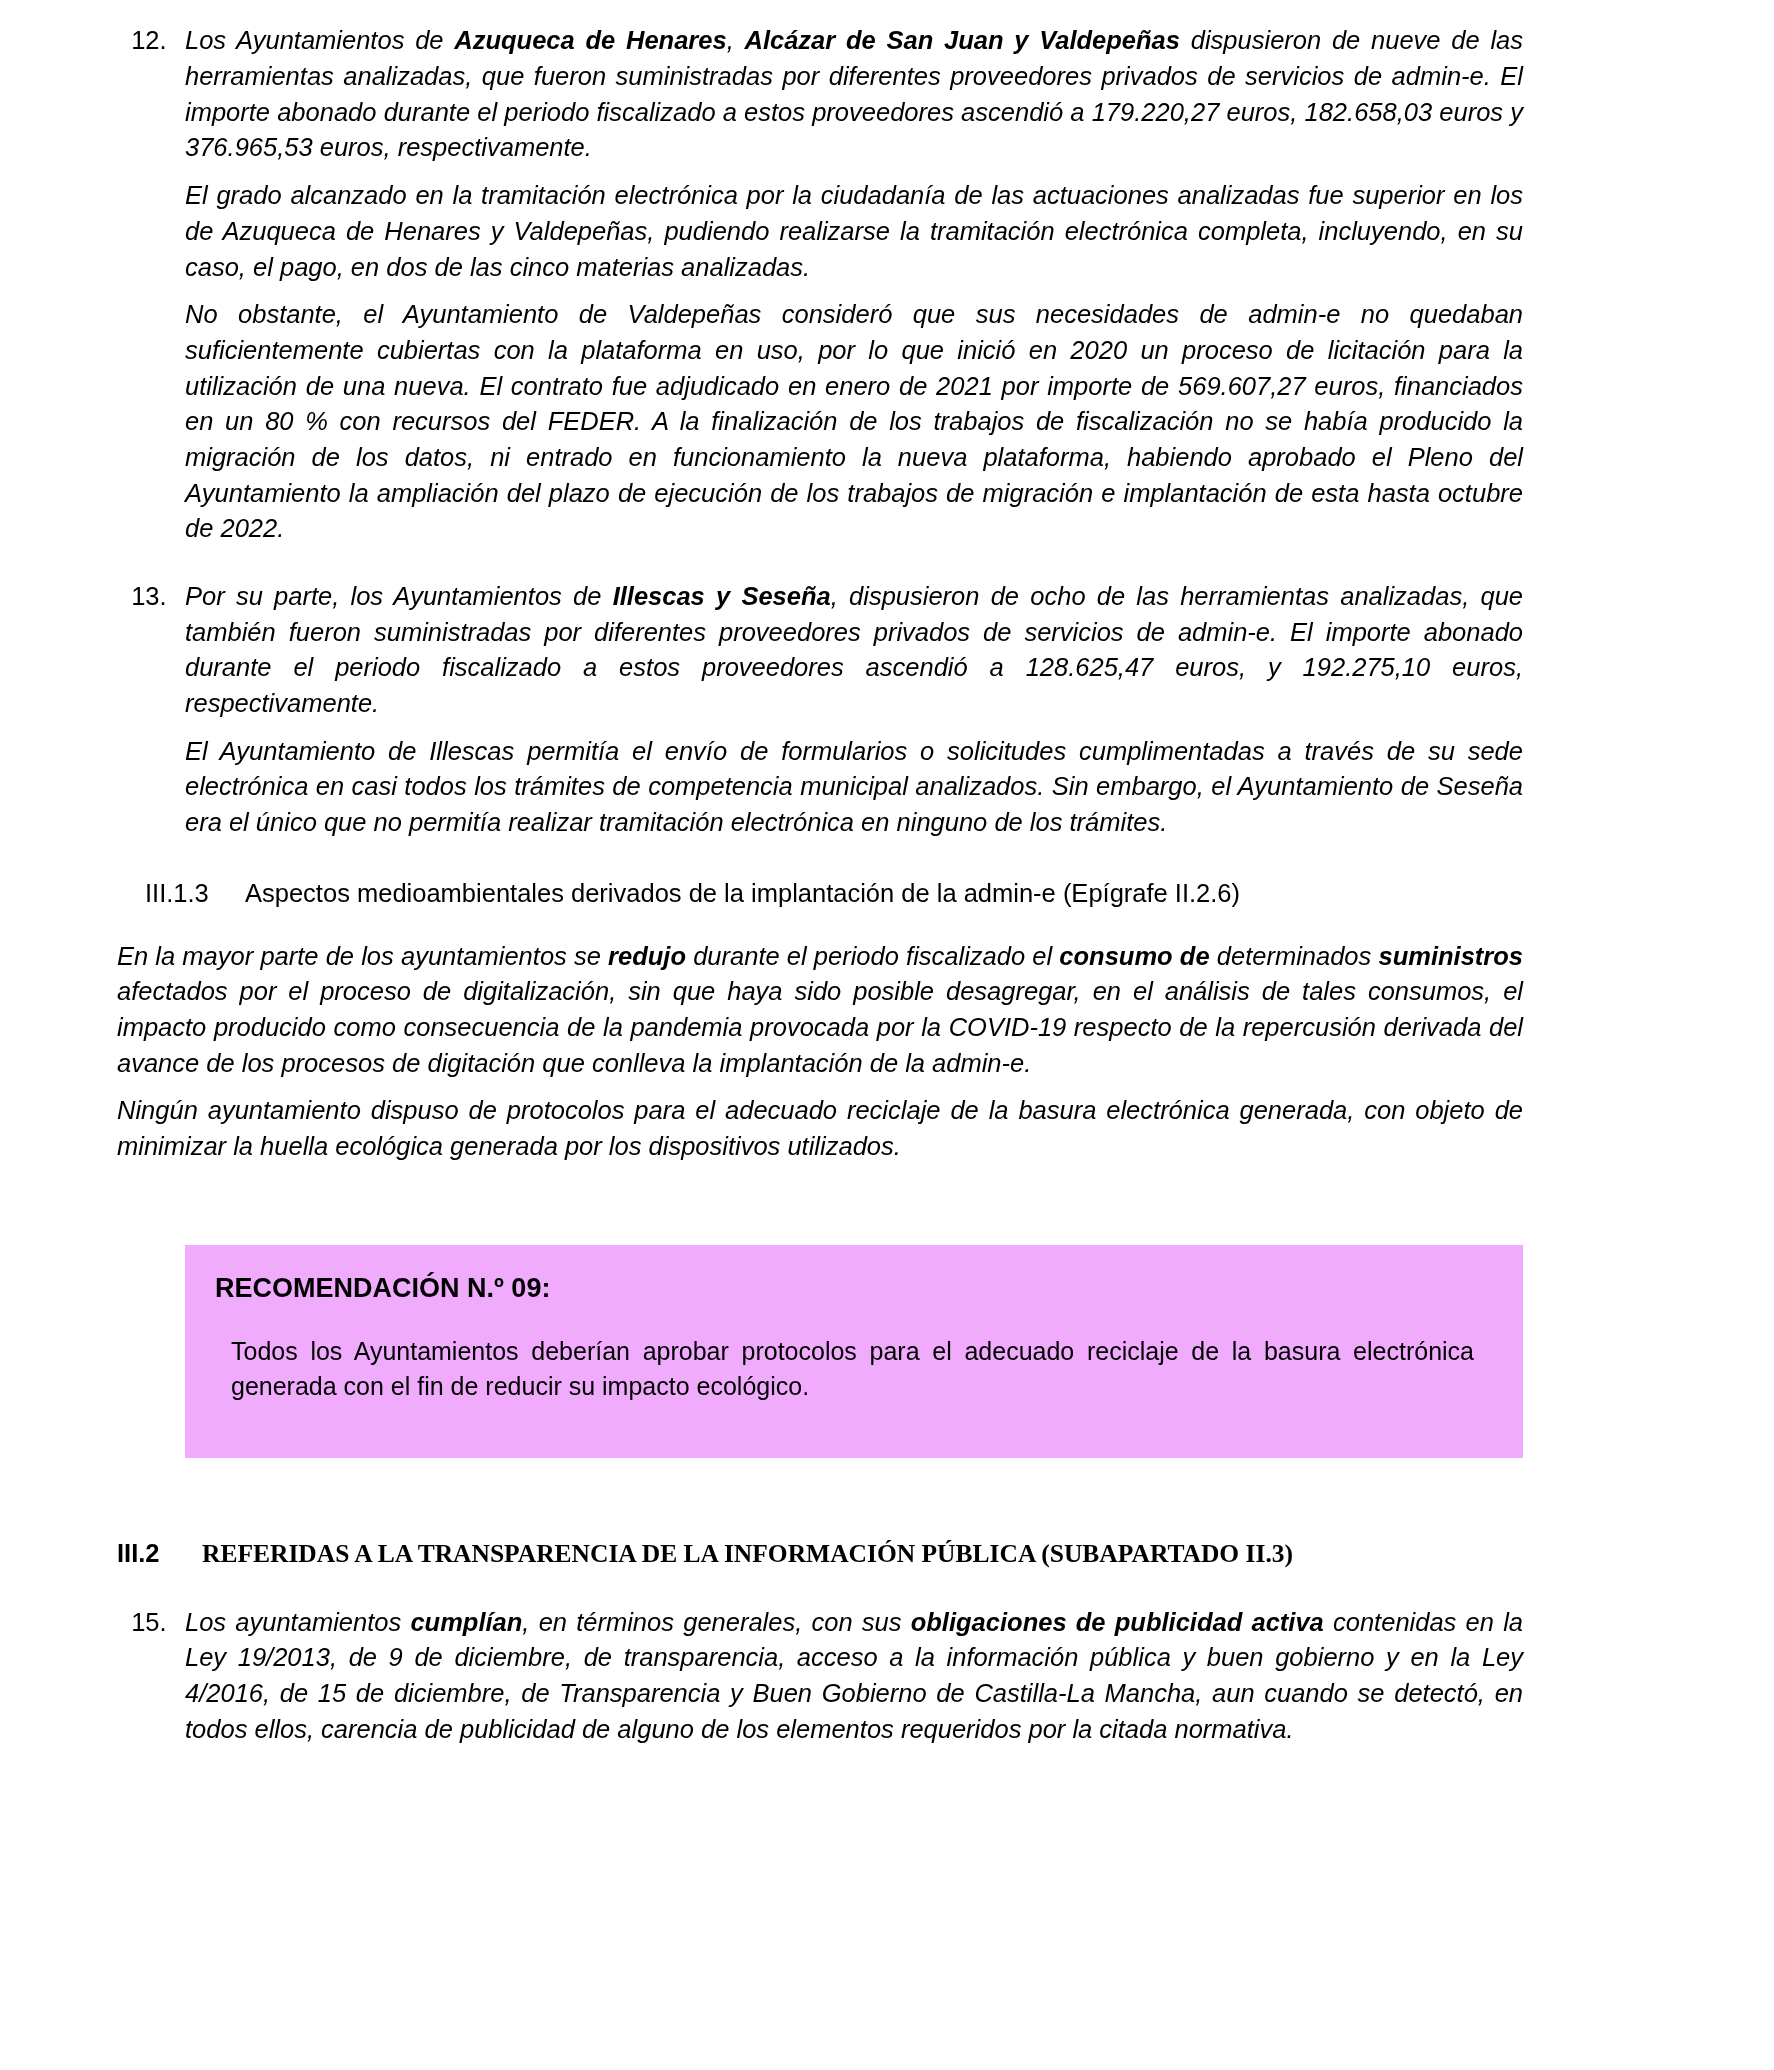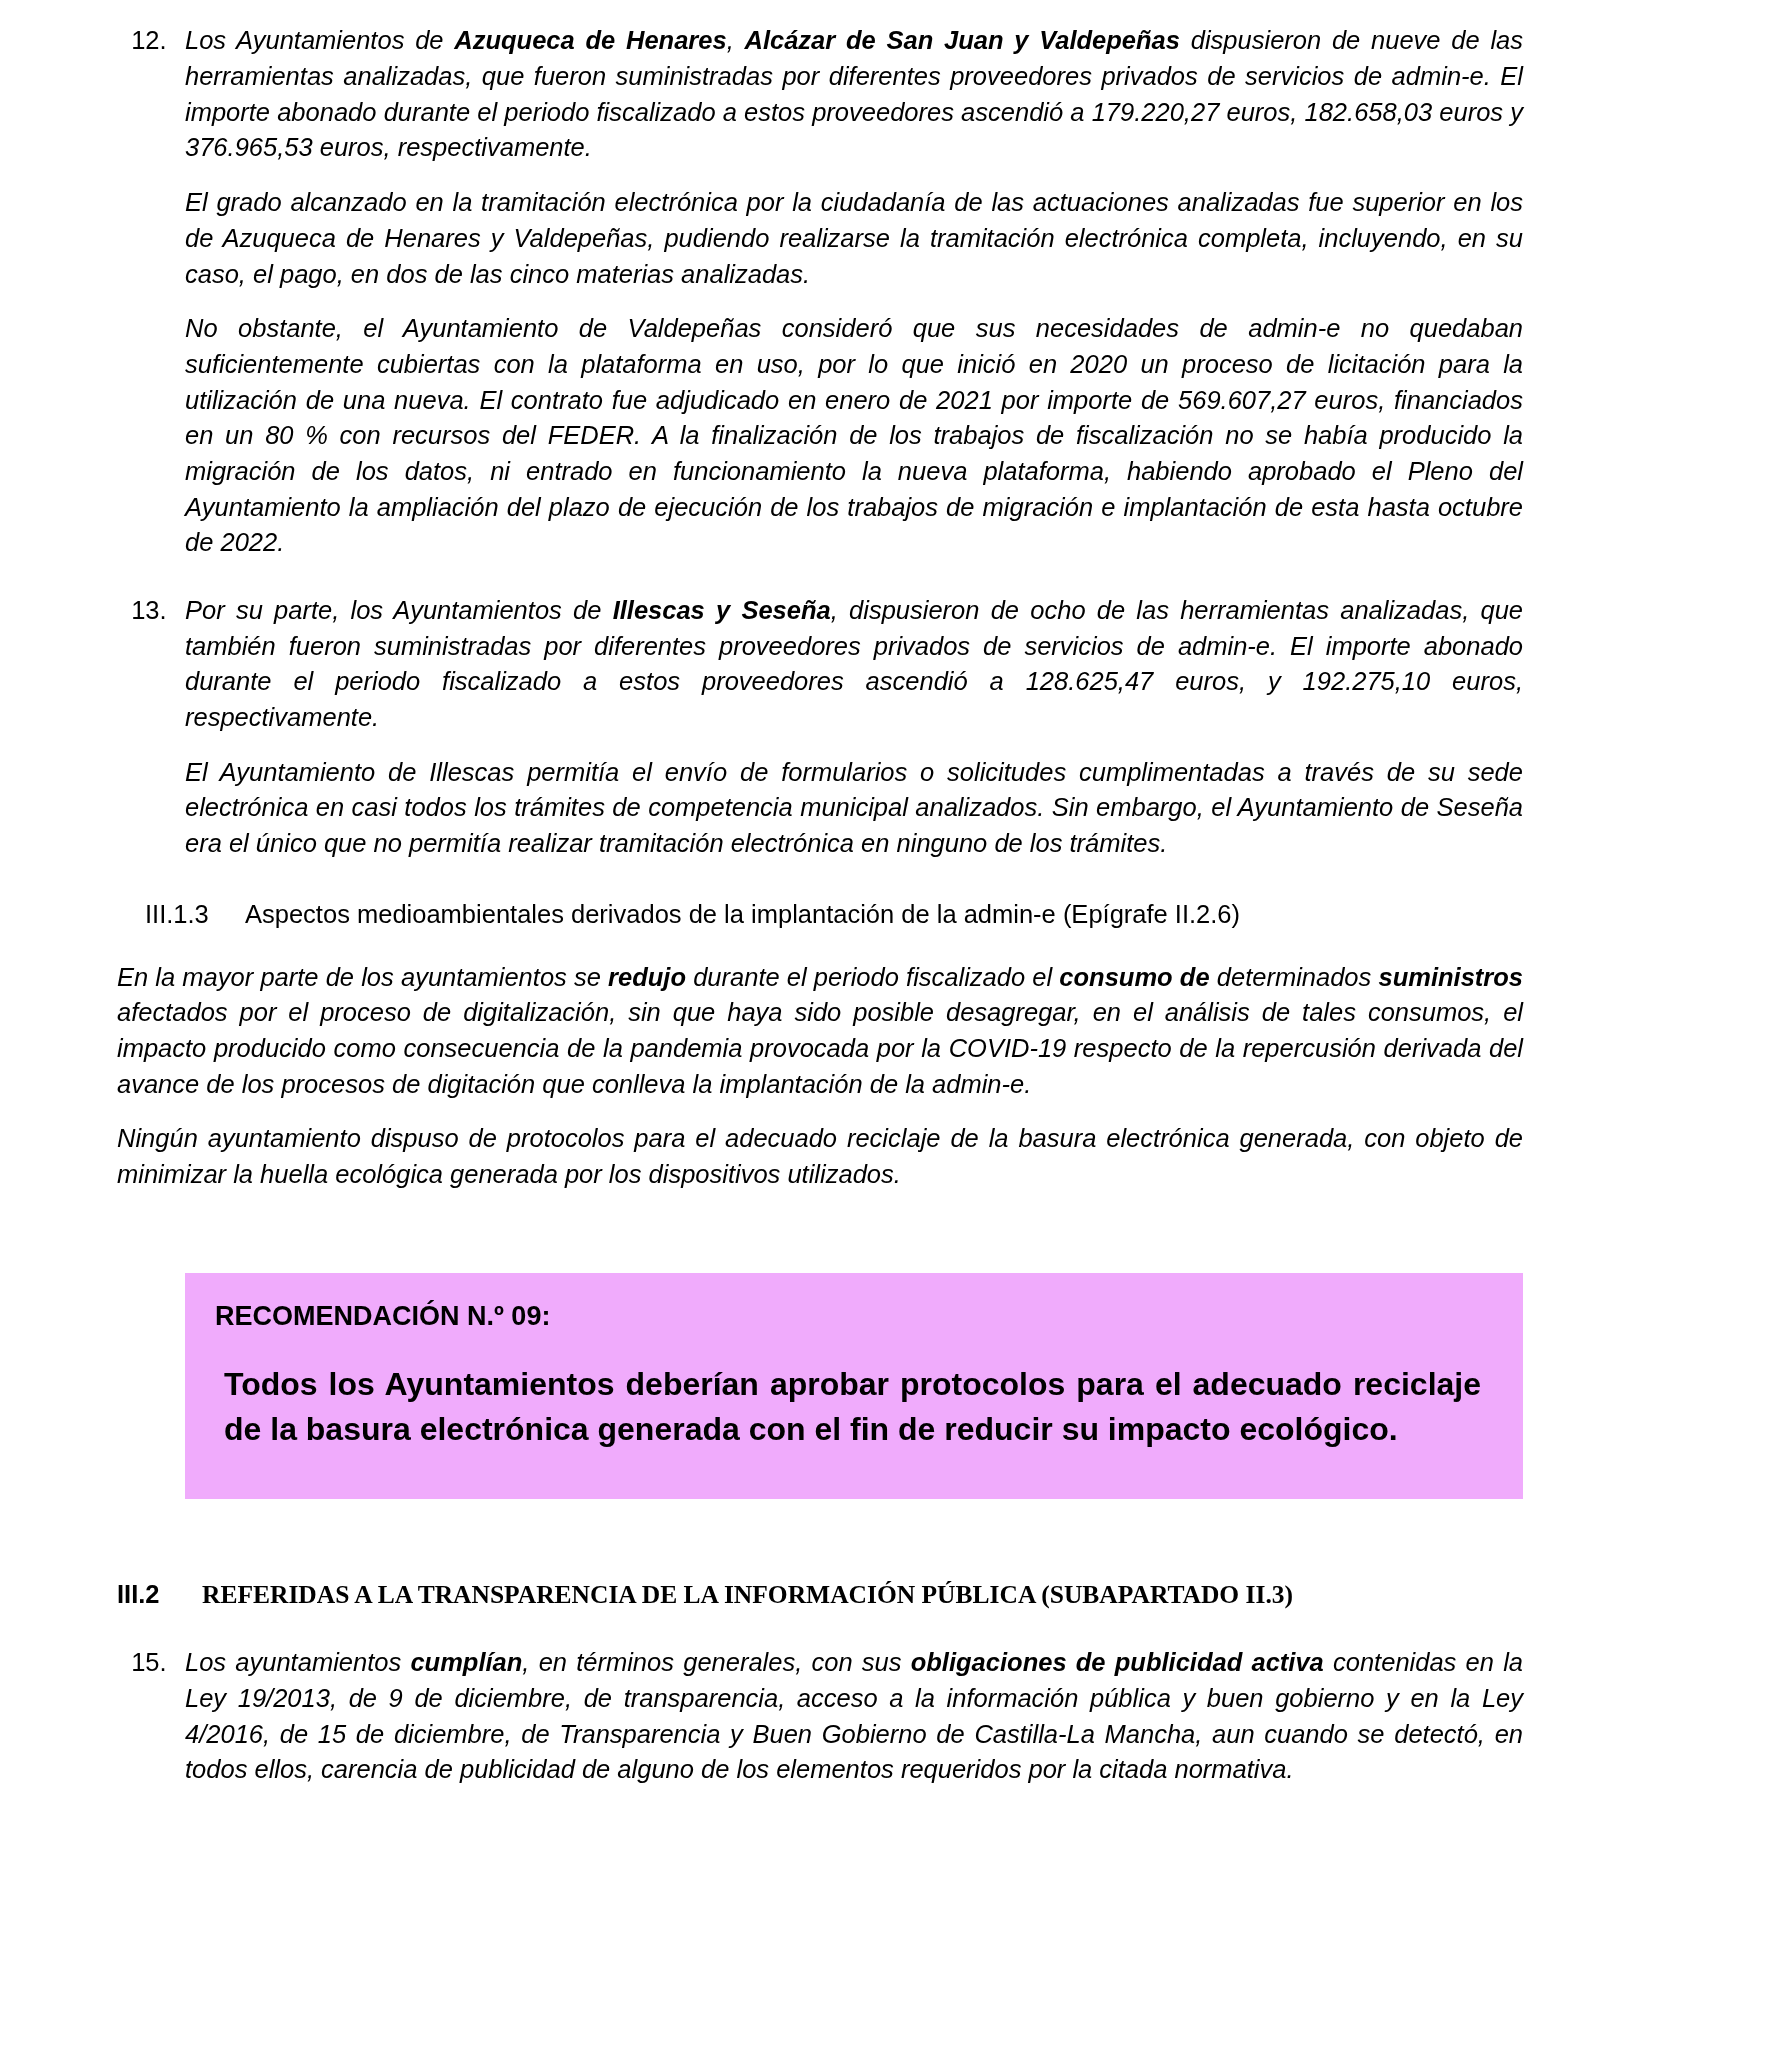--- a/index.html
+++ b/index.html
@@ -51,21 +51,21 @@
     line-height: 1.40;
   }
   .item .body {
     flex: 1 1 auto;
     font-style: italic;
   }
   .item .body > p {
     margin: 0 0 0 0;
   }
   .item .body > p + p {
-    margin-top: 19px;
+    margin-top: 12px;
   }
 
   .block-gap-lg { height: 32px; }
   .block-gap-md { height: 27px; }
 
   
   .epigraph {
     display: flex;
     margin-top: 35px;
     margin-bottom: 0;
@@ -110,25 +110,24 @@
     padding: 25px 33px 38px 30px;
     box-sizing: border-box;
   }
   .reco-title {
     font-weight: bold;
     font-size: 27px;
     margin: 0 0 28px 0;
     line-height: 1.35;
   }
   .reco-text {
-    font-size: 32px;
+    font-size: 25px;
     line-height: 1.40;
-    margin: 9px;
+    margin: 16px;
     text-align: justify;
-    font-weight: bold;
   }
 </style>
 </head>
 <body>
 
 <div class="page">
 
   <div class="item">
     <div class="num">12.</div>
     <div class="body">

